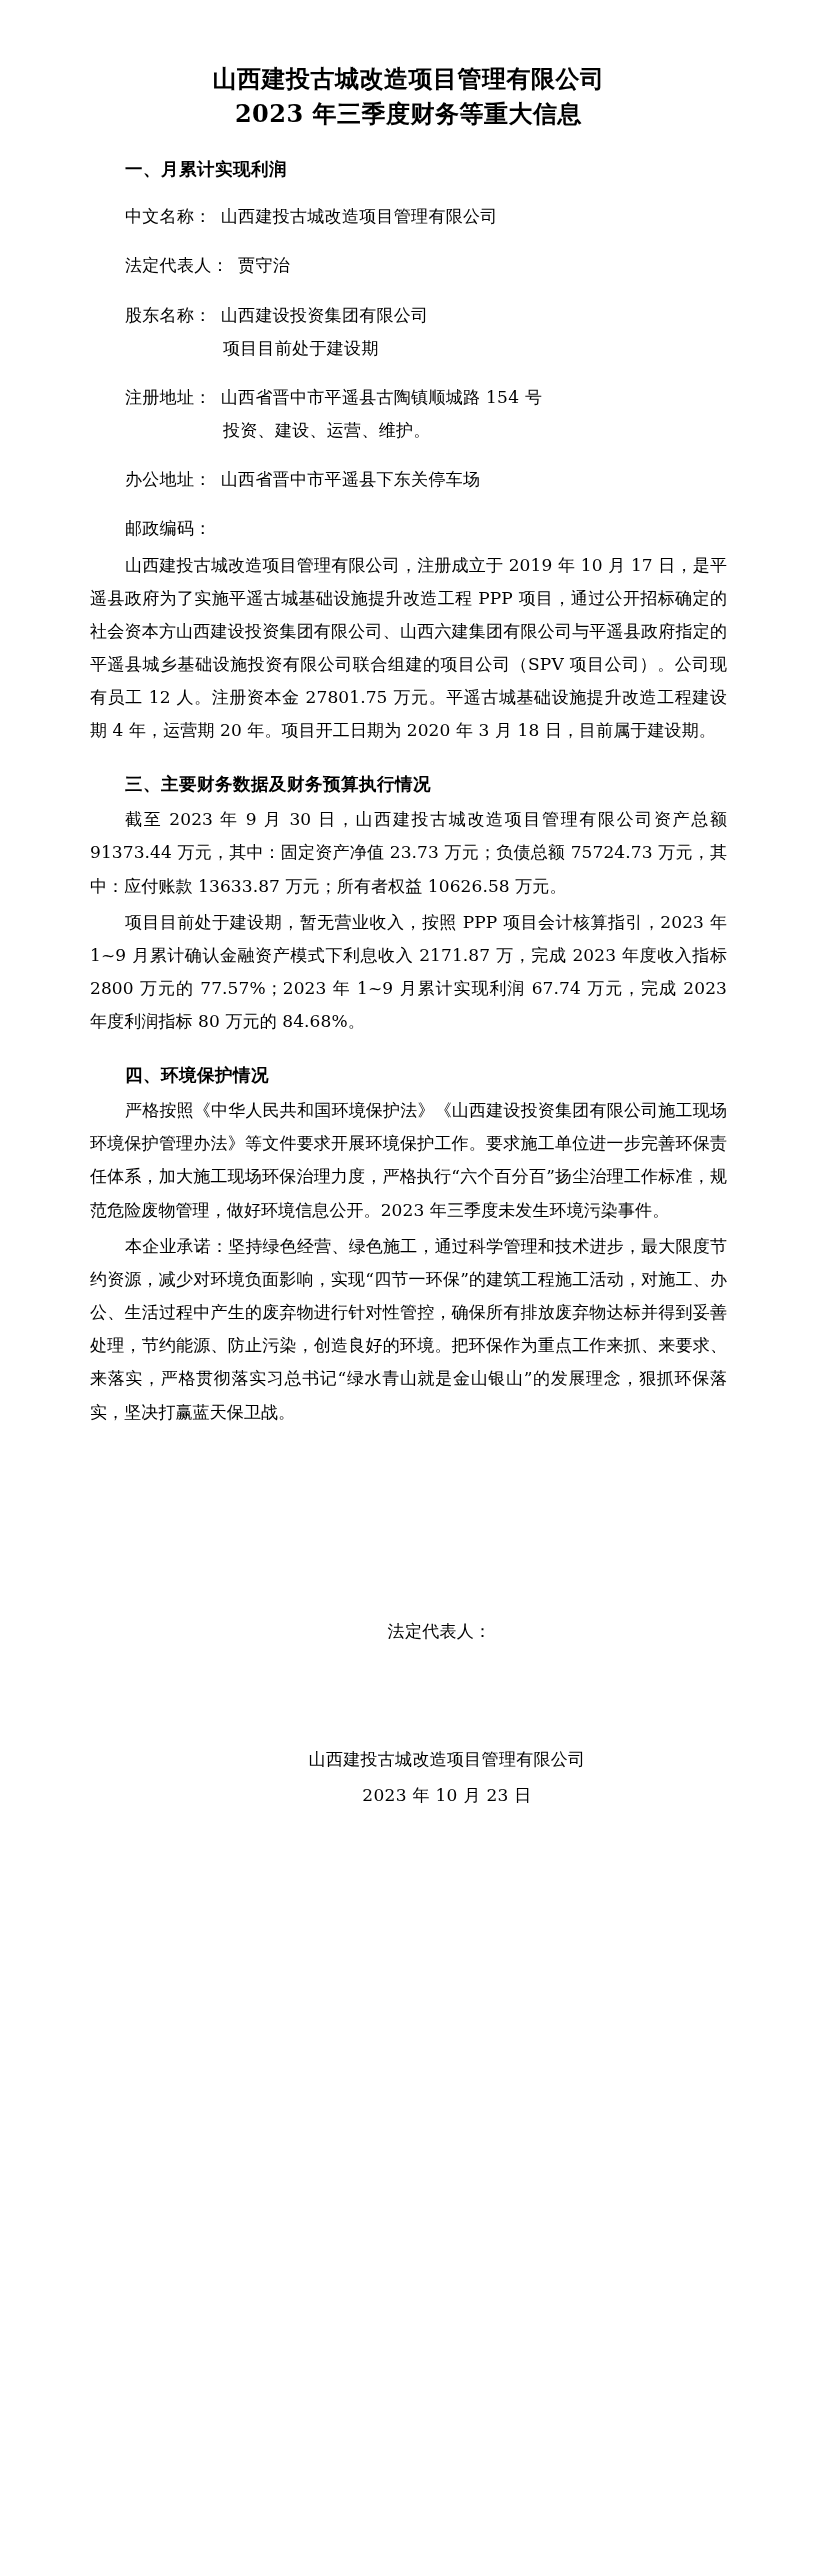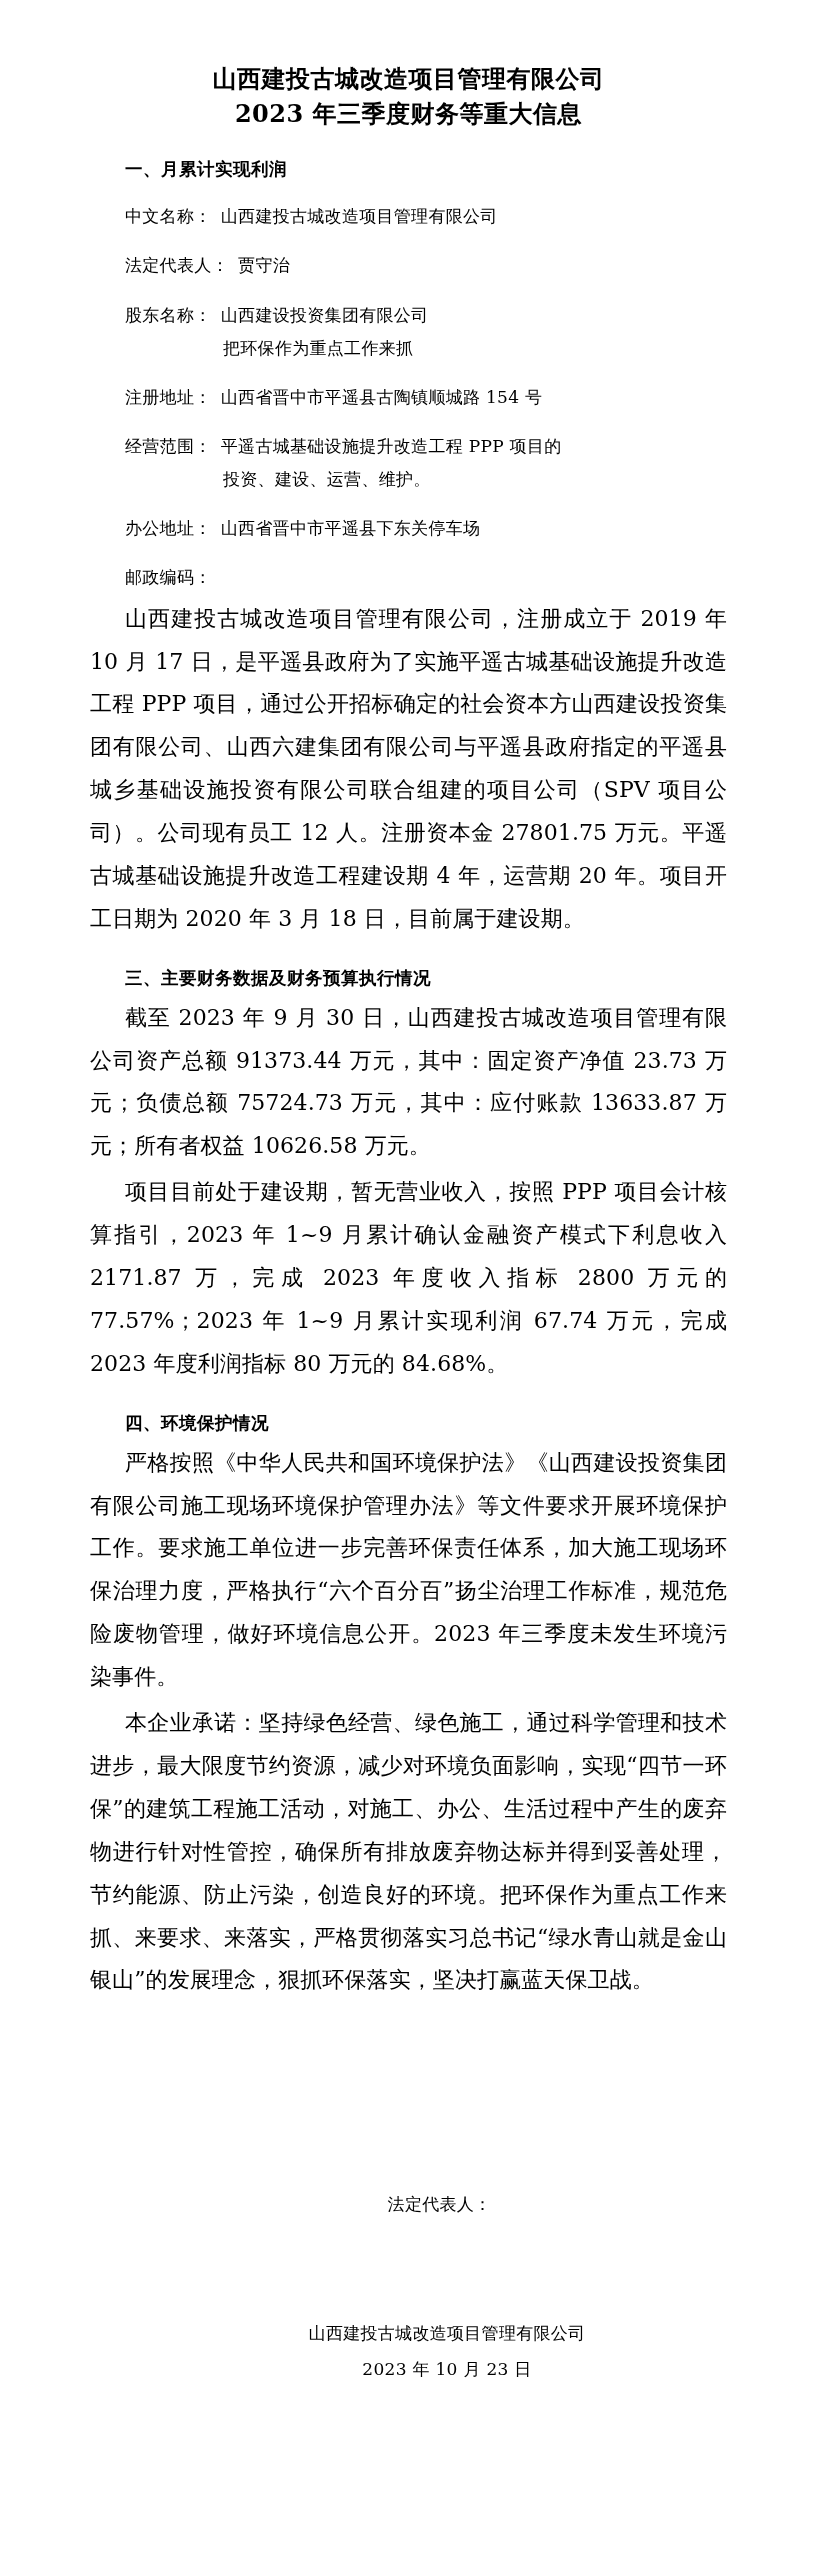--- a/index.html
+++ b/index.html
@@ -57,21 +57,21 @@
     flex: 1 1 auto;
     padding-left: 9.3px;
   }
   .field-cont {
     font-size: 17px;
     line-height: 1.95;
     letter-spacing: 0.3px;
     padding-left: 133px;
   }
   .para {
-    font-size: 22px;
+    font-size: 17px;
     line-height: 1.95;
     letter-spacing: 0.1px;
     text-indent: 35px;
     text-align: justify;
     text-justify: inter-ideograph;
     margin: 3.1px 0 0 0;
   }
   .spacer-big {
     height: 108px;
   }
@@ -114,31 +114,27 @@
 
   <div class="field-row">
     <span class="label">法定代表人：</span>
     <span class="value">贾守治</span>
   </div>
 
   <div class="field-row">
     <span class="label">股东名称：</span>
     <span class="value">山西建设投资集团有限公司</span>
   </div>
-  <div class="field-cont">把环保作为重点工作来抓</div>
+  <div class="field-cont">项目目前处于建设期</div>
 
   <div class="field-row">
     <span class="label">注册地址：</span>
     <span class="value">山西省晋中市平遥县古陶镇顺城路 154 号</span>
   </div>
 
-  <div class="field-row">
-    <span class="label">经营范围：</span>
-    <span class="value">平遥古城基础设施提升改造工程 PPP 项目的</span>
-  </div>
   <div class="field-cont">投资、建设、运营、维护。</div>
 
   <div class="field-row">
     <span class="label">办公地址：</span>
     <span class="value">山西省晋中市平遥县下东关停车场</span>
   </div>
 
   <div class="field-row">
     <span class="label">邮政编码：</span>
   </div>

